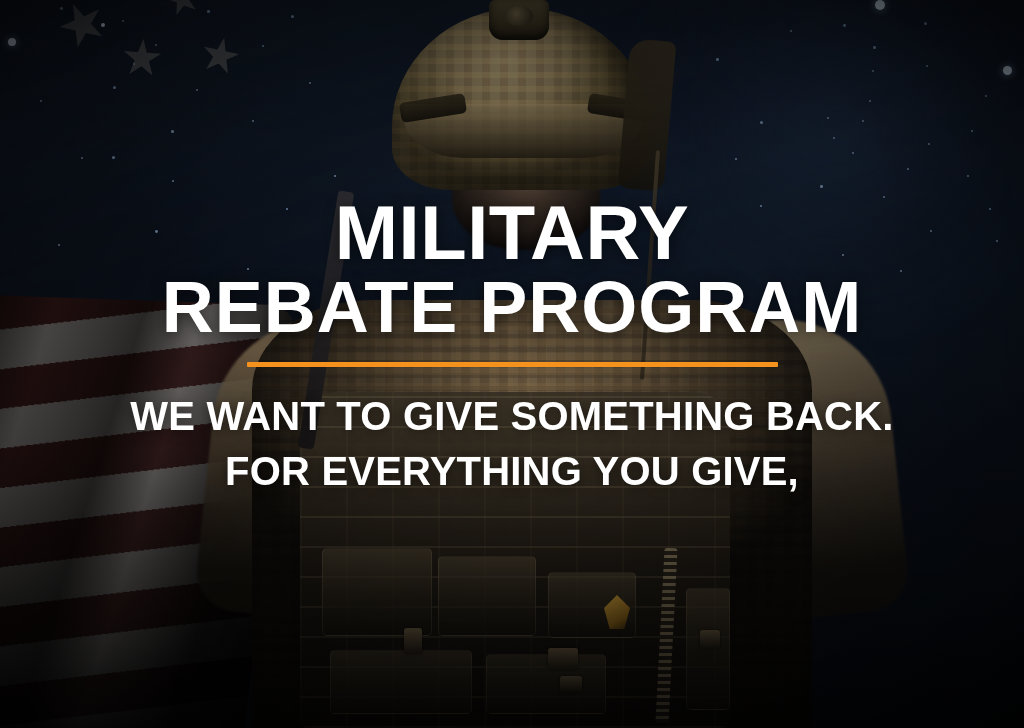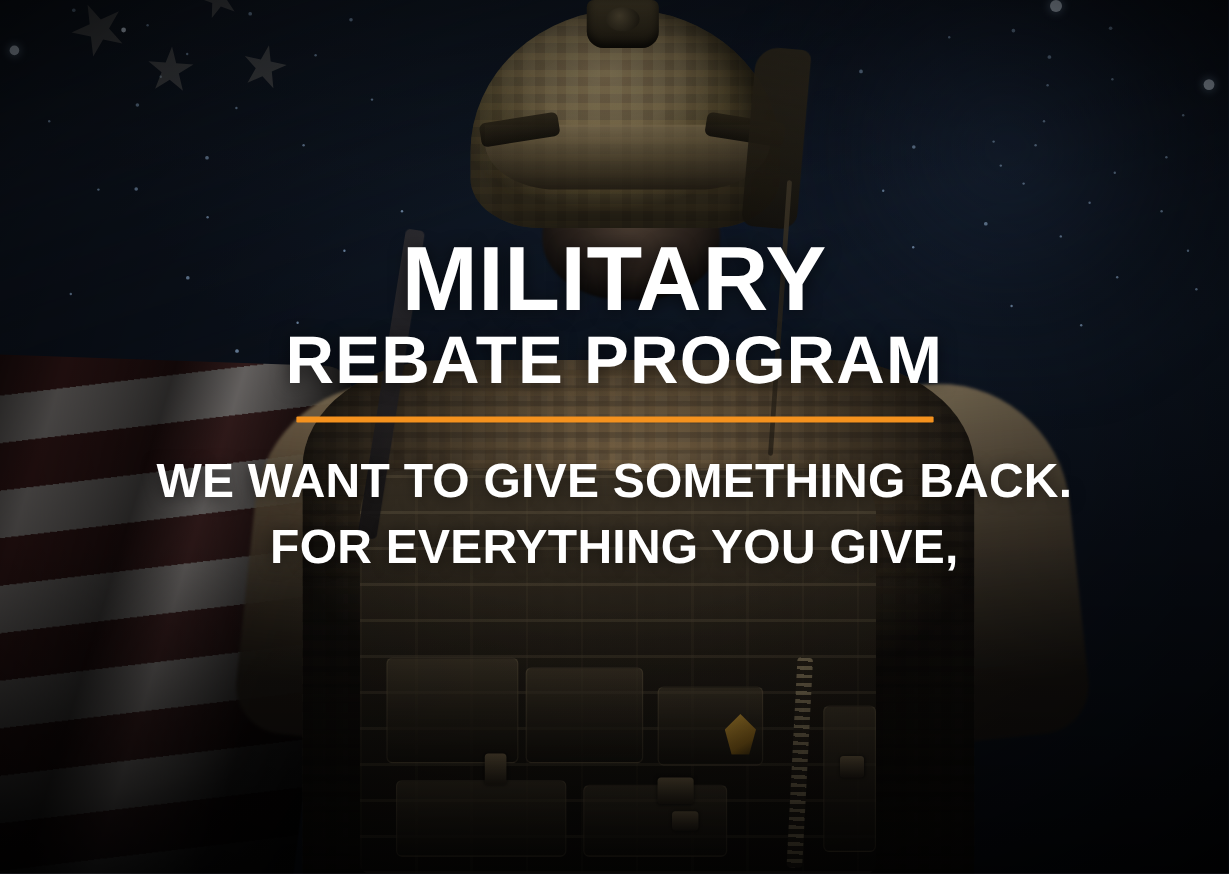--- a/index.html
+++ b/index.html
@@ -307,21 +307,21 @@
     width: 100%;
   }
   .headline .l1 {
     display: block;
     font-size: 76px;
     transform: scaleX(1.0);
     margin-top: 198px;
   }
   .headline .l2 {
     display: block;
-    font-size: 56px;
+    font-size: 72px;
     letter-spacing: 1px;
     margin-top: 6px;
     text-align: center;
   }
   .divider {
     width: 531px;
     height: 5px;
     background: #f5921e;
     margin-top: 22px;
     border-radius: 1px;

